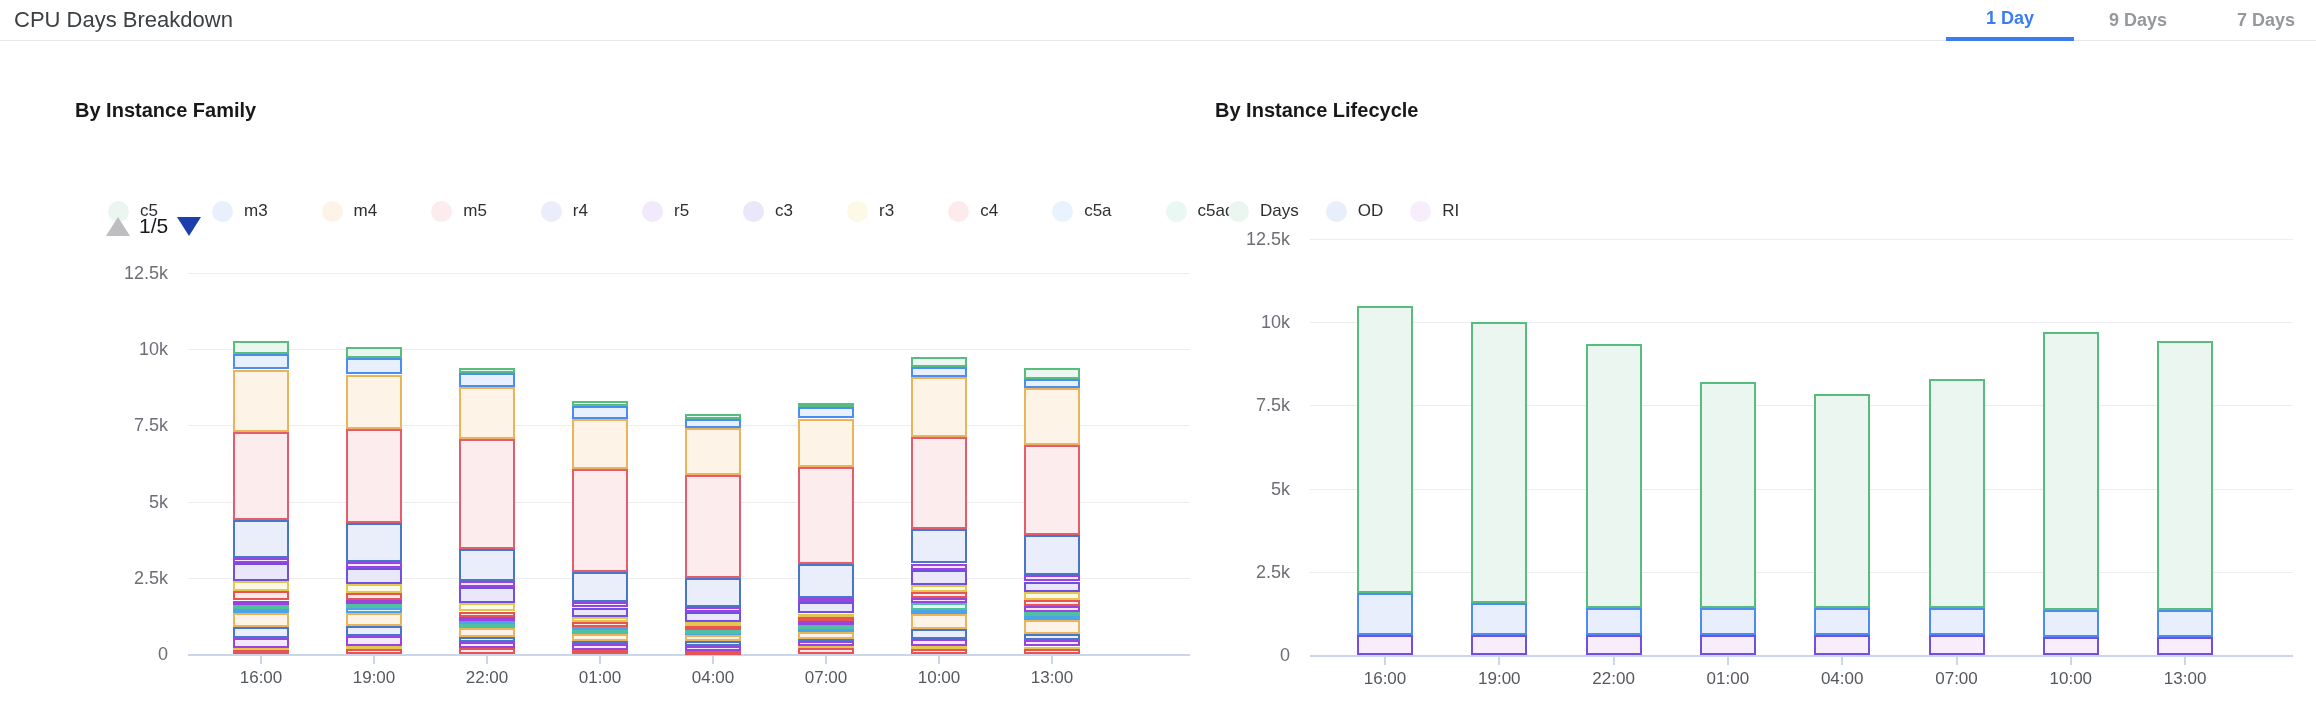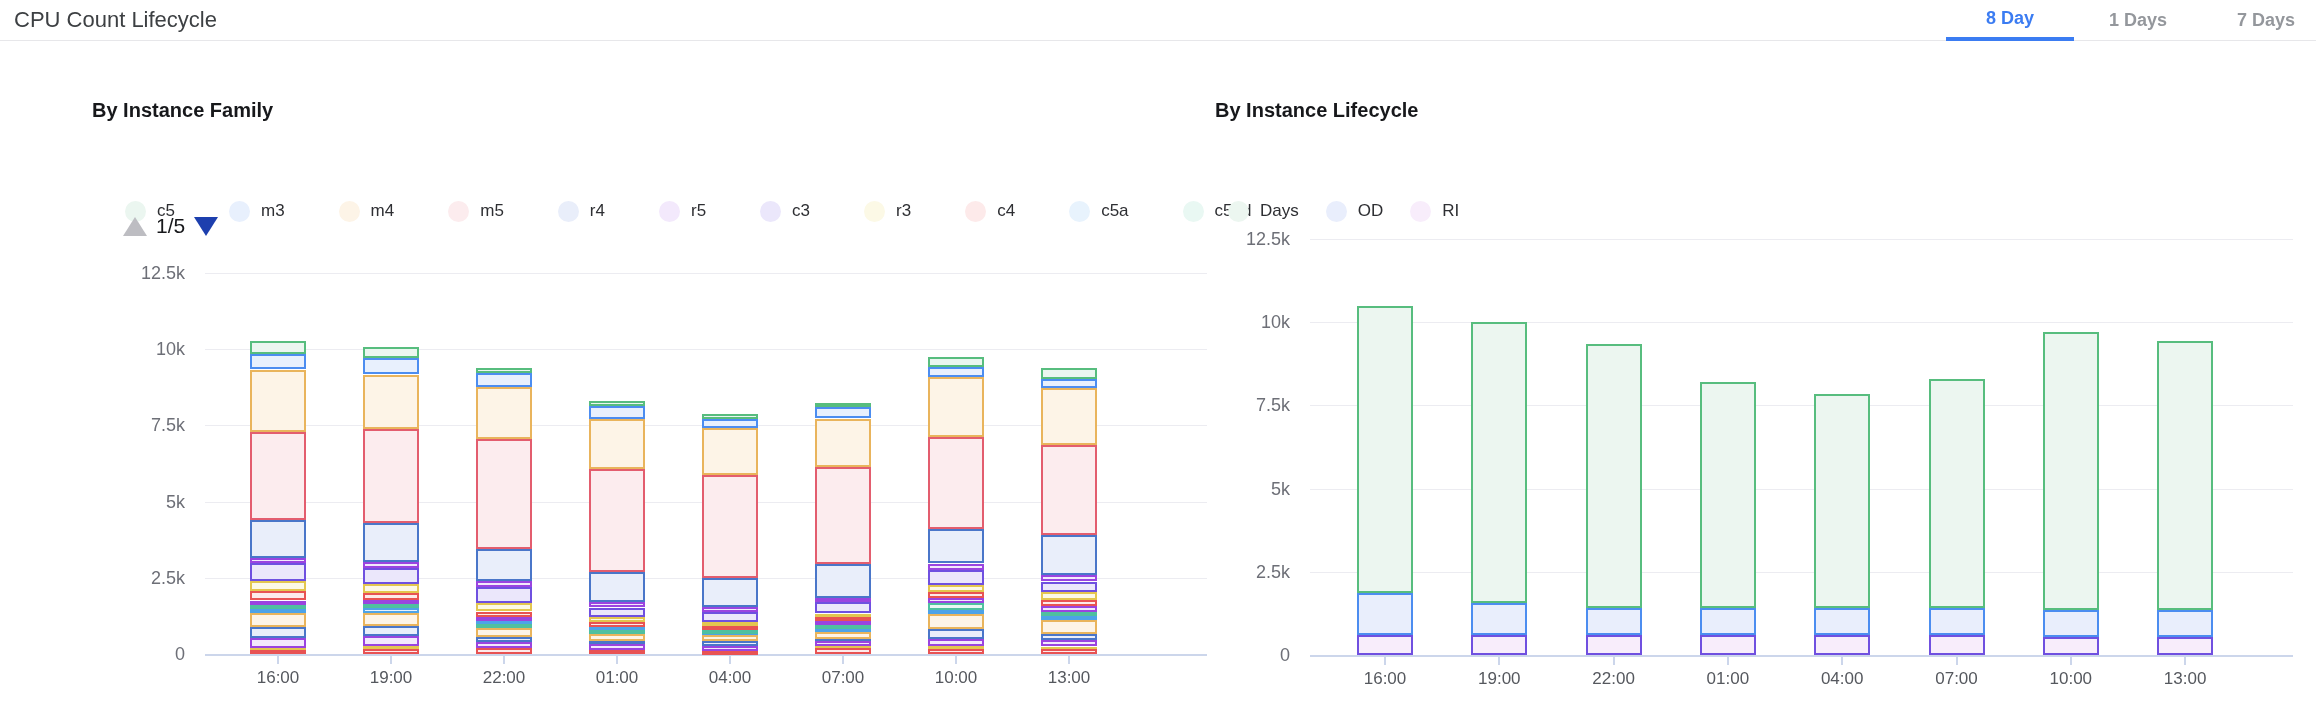--- a/index.html
+++ b/index.html
@@ -10,21 +10,21 @@
   .header { position:absolute; top:0; left:0; width:2316px; height:41px;
             border-bottom:1px solid #e7e7ea; background:#fff; z-index:5; }
   .header-title { position:absolute; left:14px; top:7px; font-size:22px; color:#3d4043; }
   .tabs { position:absolute; right:-14px; top:0; height:41px; display:flex; }
   .tab { width:128px; height:41px; display:flex; align-items:center; justify-content:center;
          font-size:18px; font-weight:700; color:#94979c; cursor:pointer; }
   .tab.active { color:#3b7cf2; border-bottom:4px solid #3b7cf2; }
 
   
   .panel { position:absolute; top:41px; height:661px; }
-  #family-panel { left:17px; width:1200px; }
+  #family-panel { left:0; width:1200px; }
   #lifecycle-panel { left:1200px; width:1116px; }
   .chart-title { position:absolute; top:58px; font-size:20px; font-weight:700; color:#17181b; }
   #family-panel .chart-title { left:75px; }
   #lifecycle-panel .chart-title { left:15px; }
 
   
   .legend { position:absolute; top:145px; display:flex; align-items:center; height:24px; }
   #family-panel .legend { left:108px; gap:54px; }
   #lifecycle-panel .legend { left:28px; gap:27px; }
   .legend-item { display:flex; align-items:center; cursor:pointer;margin-top:26px; }
@@ -44,24 +44,24 @@
   .axis-line { position:absolute; height:2px; background:#ccd6eb; }
   .x-tick { position:absolute; width:2px; height:8px; background:#ccd6eb; }
   .y-label { position:absolute; width:90px; text-align:right; font-size:18px; color:#6d6f77; }
   .x-label { position:absolute; width:90px; text-align:center; font-size:17px; color:#55585e; }
   .bar-seg { position:absolute; border:2px solid; min-height:2px; cursor:pointer; }
 </style>
 </head>
 <body>
 
 <div class="header">
-  <div class="header-title">CPU Count Lifecycle</div>
+  <div class="header-title">CPU Days Breakdown</div>
   <div class="tabs" id="tabs">
-      <div class="tab active">8 Day</div>
-      <div class="tab">1 Days</div>
+      <div class="tab active">1 Day</div>
+      <div class="tab">9 Days</div>
       <div class="tab">7 Days</div>
     </div>
 </div>
 
 <div class="panel" id="family-panel">
   <div class="chart-title">By Instance Family</div>
   <div class="legend" id="family-legend">
       <div class="legend-item">
         <div class="legend-swatch" style="background: rgb(235, 246, 240);"></div>
         <div class="legend-label">c5</div>

